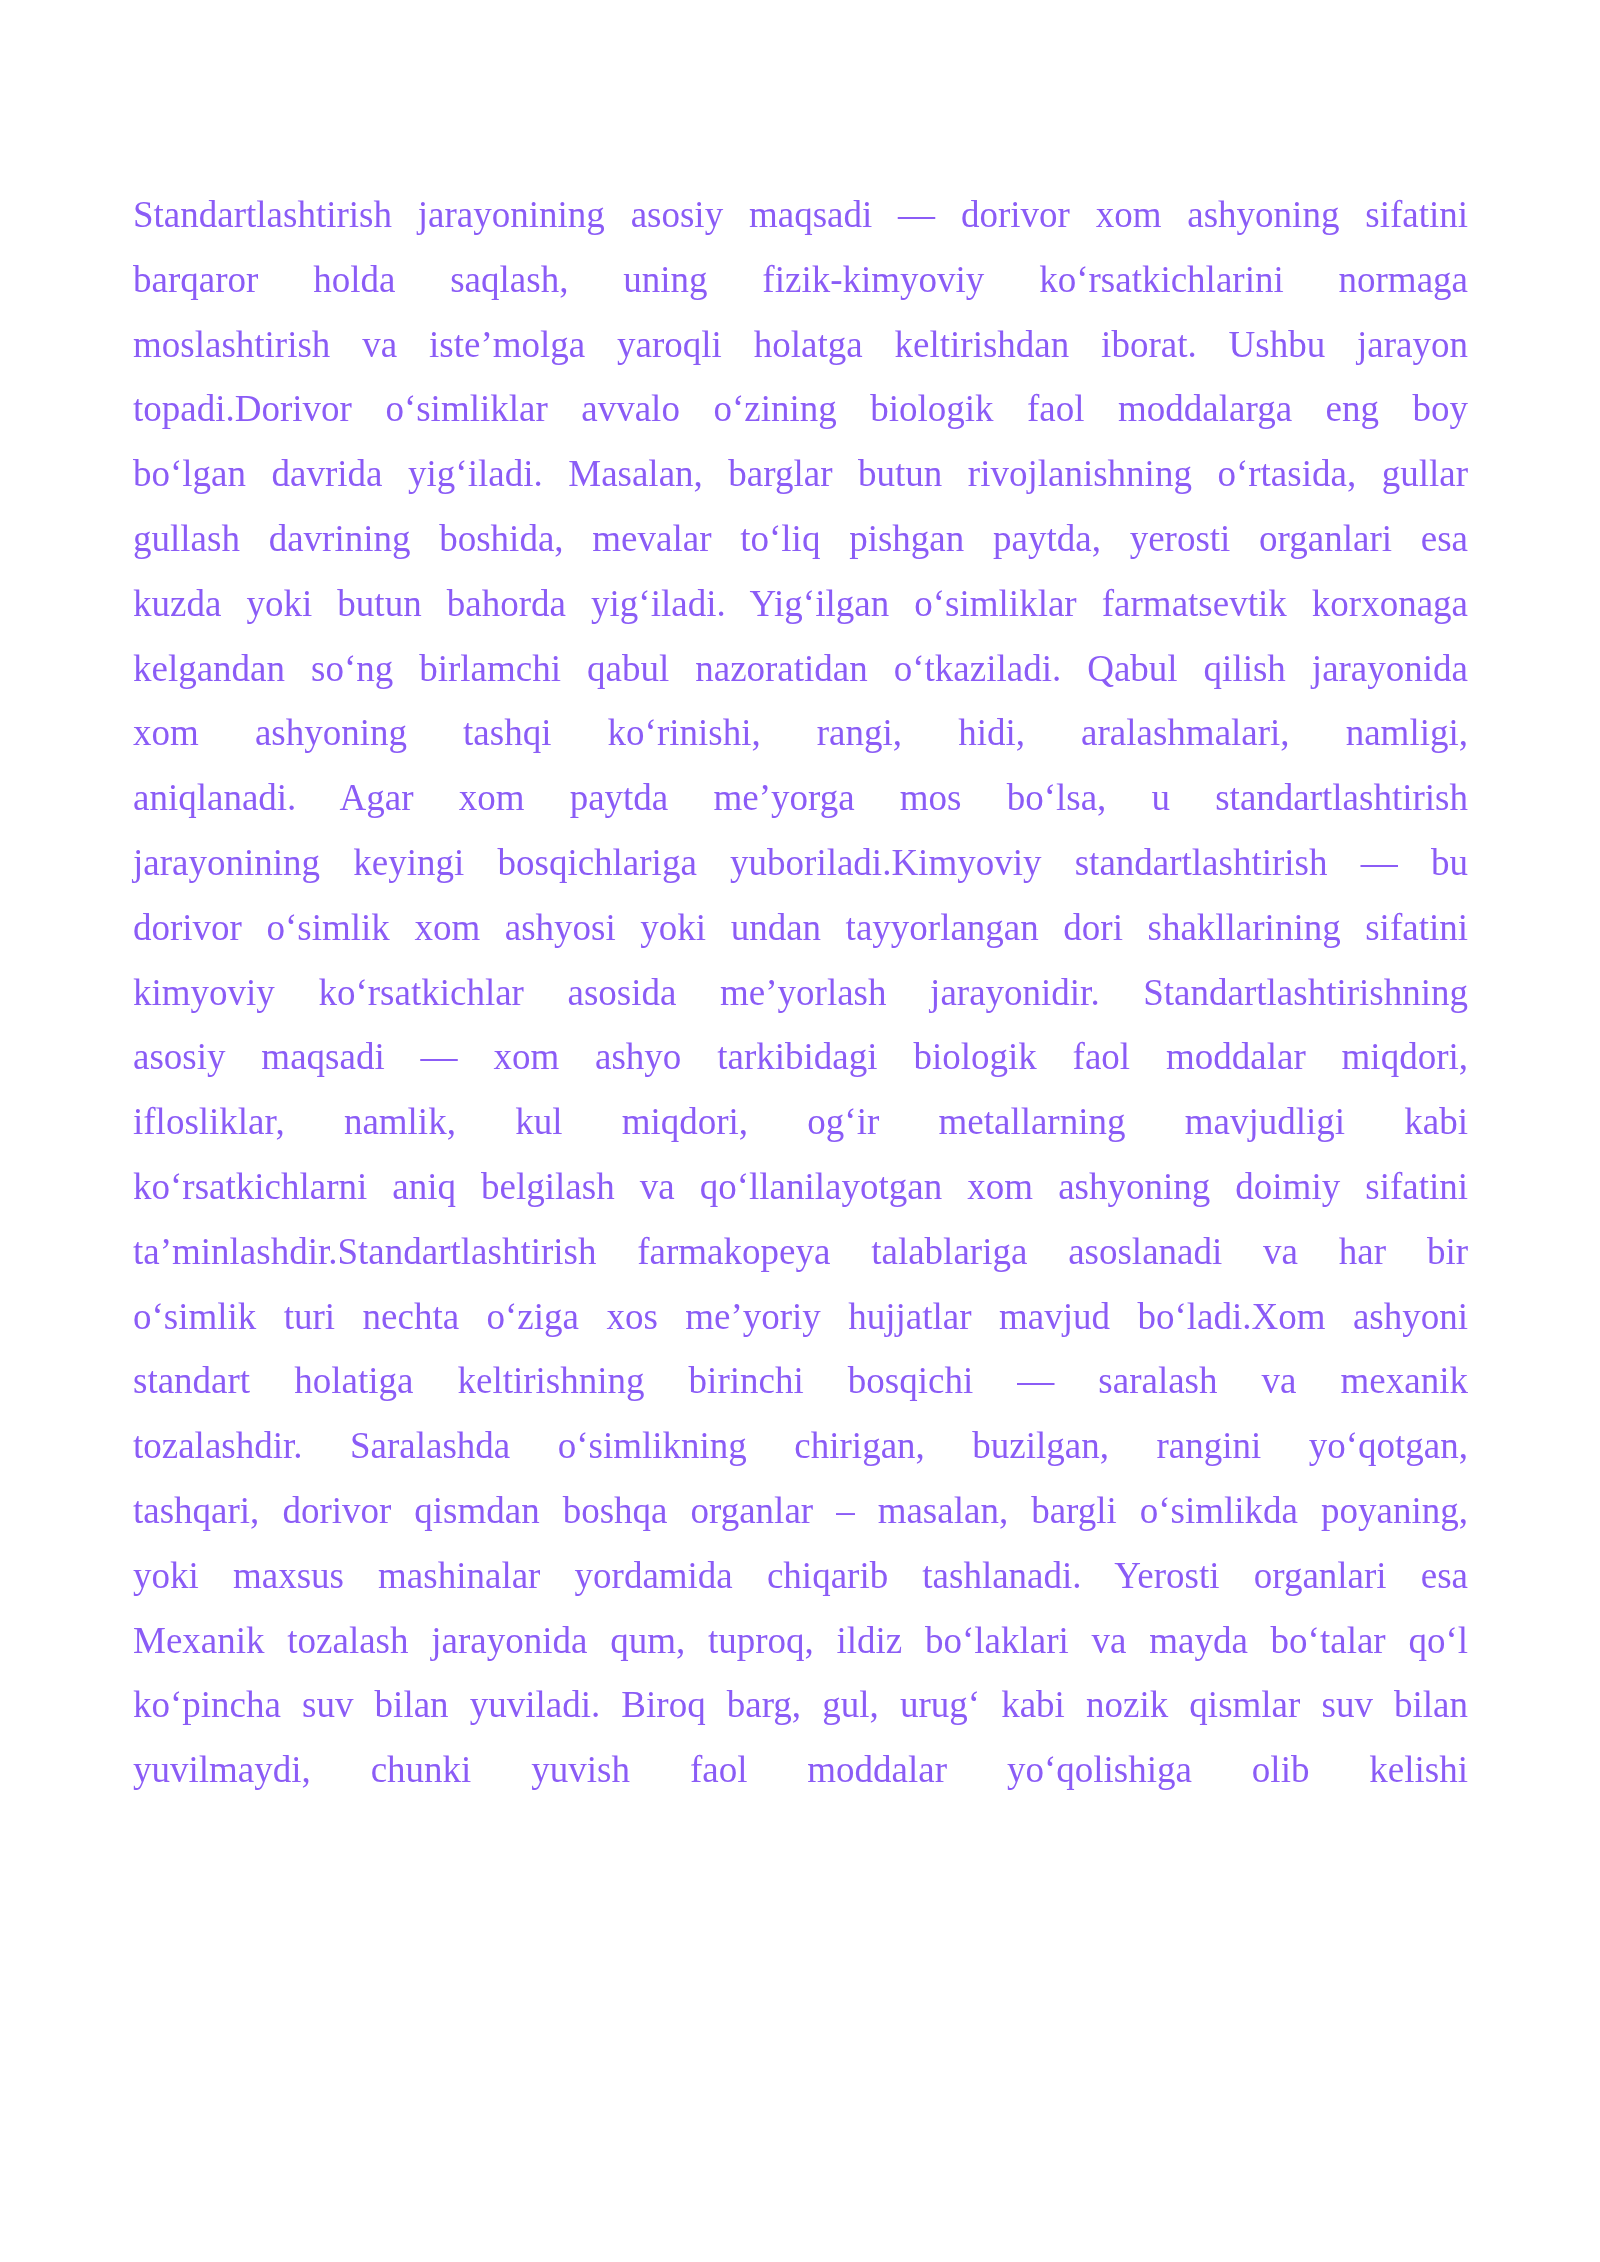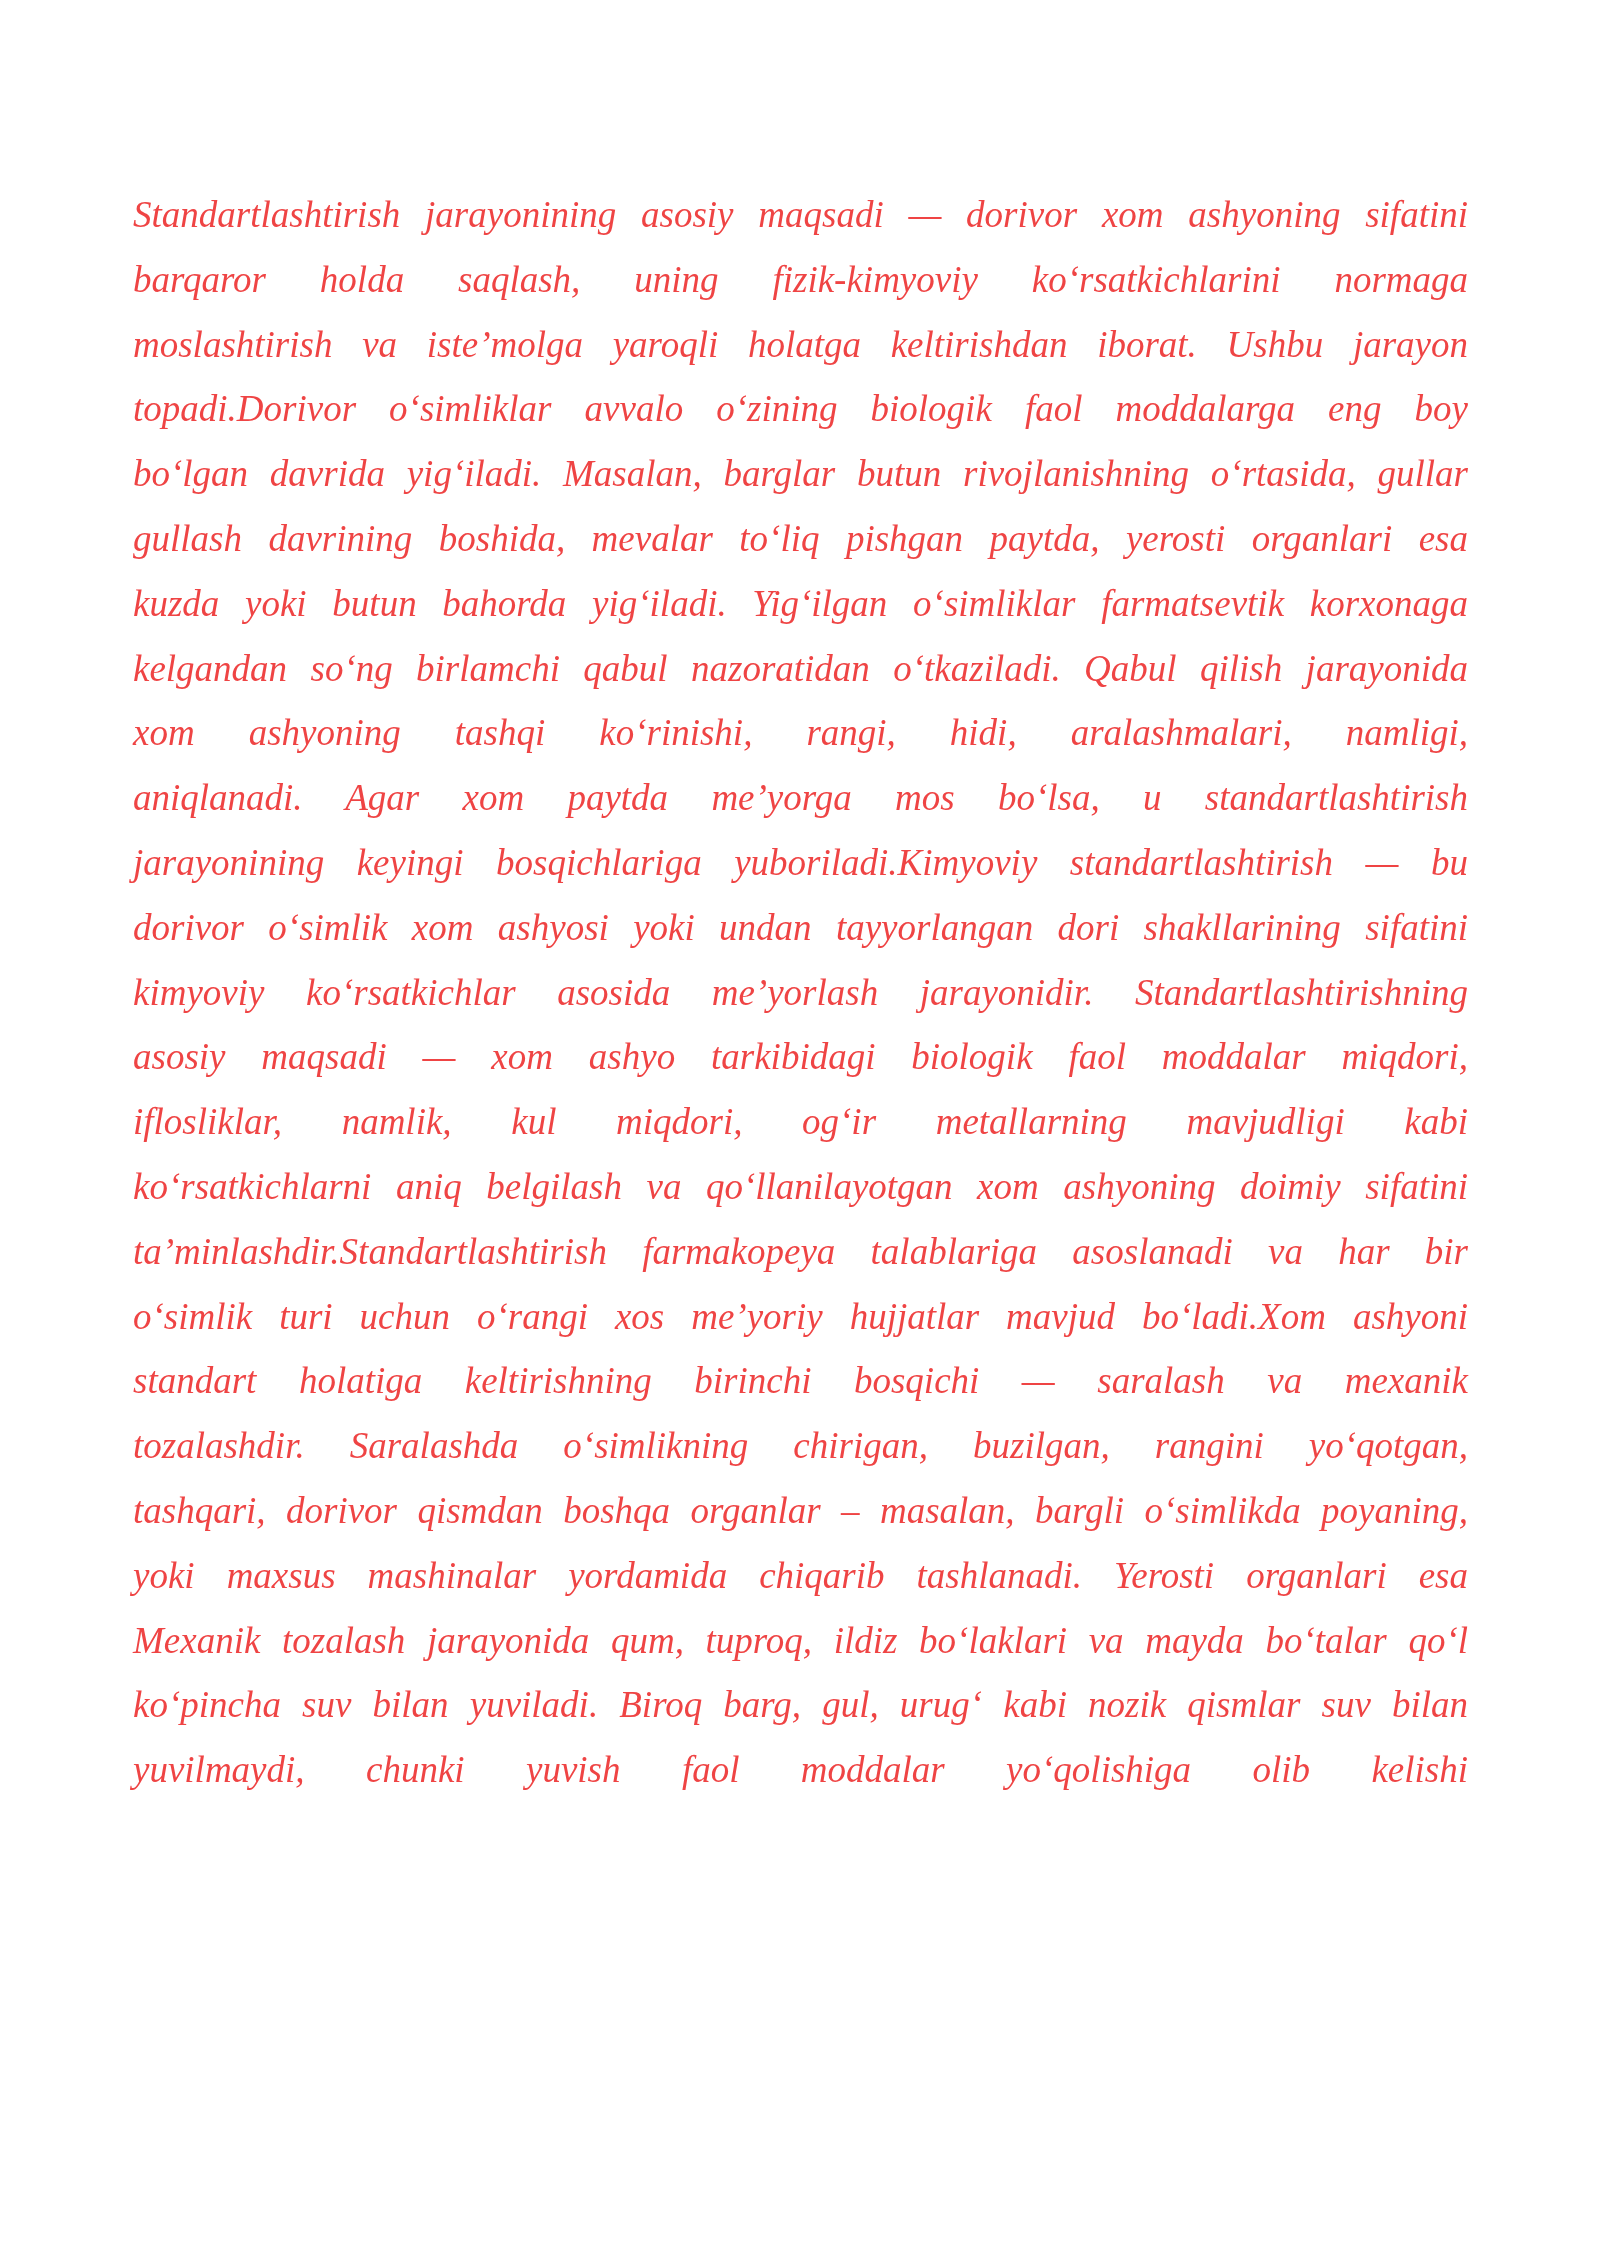--- a/index.html
+++ b/index.html
@@ -16,25 +16,24 @@
     position: relative;
     width: 1600px;
     height: 2262px;
     background: #ffffff;
   }
   .textblock {
     position: absolute;
     left: 133px;
     top: 183px;
     width: 1335px;
-    color: #ef4444;
+    color: #8b5cf6;
     font-family: "Liberation Serif", "DejaVu Serif", serif;
     font-size: 37px;
     line-height: 64.8px;
-    font-style: italic;
   }
   .line {
     text-align: justify;
     text-align-last: justify;
     white-space: normal;
     height: 64.8px;
     overflow: visible;
   }
 </style>
 </head>
@@ -52,21 +51,21 @@
     <div class="line">kelgandan so‘ng birlamchi qabul nazoratidan o‘tkaziladi. Qabul qilish jarayonida</div>
     <div class="line">xom ashyoning tashqi ko‘rinishi, rangi, hidi, aralashmalari, namligi,</div>
     <div class="line">aniqlanadi. Agar xom paytda me’yorga mos bo‘lsa, u standartlashtirish</div>
     <div class="line">jarayonining keyingi bosqichlariga yuboriladi.Kimyoviy standartlashtirish — bu</div>
     <div class="line">dorivor o‘simlik xom ashyosi yoki undan tayyorlangan dori shakllarining sifatini</div>
     <div class="line">kimyoviy ko‘rsatkichlar asosida me’yorlash jarayonidir. Standartlashtirishning</div>
     <div class="line">asosiy maqsadi — xom ashyo tarkibidagi biologik faol moddalar miqdori,</div>
     <div class="line">iflosliklar, namlik, kul miqdori, og‘ir metallarning mavjudligi kabi</div>
     <div class="line">ko‘rsatkichlarni aniq belgilash va qo‘llanilayotgan xom ashyoning doimiy sifatini</div>
     <div class="line">ta’minlashdir.Standartlashtirish farmakopeya talablariga asoslanadi va har bir</div>
-    <div class="line">o‘simlik turi uchun o‘rangi xos me’yoriy hujjatlar mavjud bo‘ladi.Xom ashyoni</div>
+    <div class="line">o‘simlik turi nechta o‘ziga xos me’yoriy hujjatlar mavjud bo‘ladi.Xom ashyoni</div>
     <div class="line">standart holatiga keltirishning birinchi bosqichi — saralash va mexanik</div>
     <div class="line">tozalashdir. Saralashda o‘simlikning chirigan, buzilgan, rangini yo‘qotgan,</div>
     <div class="line">tashqari, dorivor qismdan boshqa organlar – masalan, bargli o‘simlikda poyaning,</div>
     <div class="line">yoki maxsus mashinalar yordamida chiqarib tashlanadi. Yerosti organlari esa</div>
     <div class="line">Mexanik tozalash jarayonida qum, tuproq, ildiz bo‘laklari va mayda bo‘talar qo‘l</div>
     <div class="line">ko‘pincha suv bilan yuviladi. Biroq barg, gul, urug‘ kabi nozik qismlar suv bilan</div>
     <div class="line">yuvilmaydi, chunki yuvish faol moddalar yo‘qolishiga olib kelishi</div>
   </div>
 </div>
 

